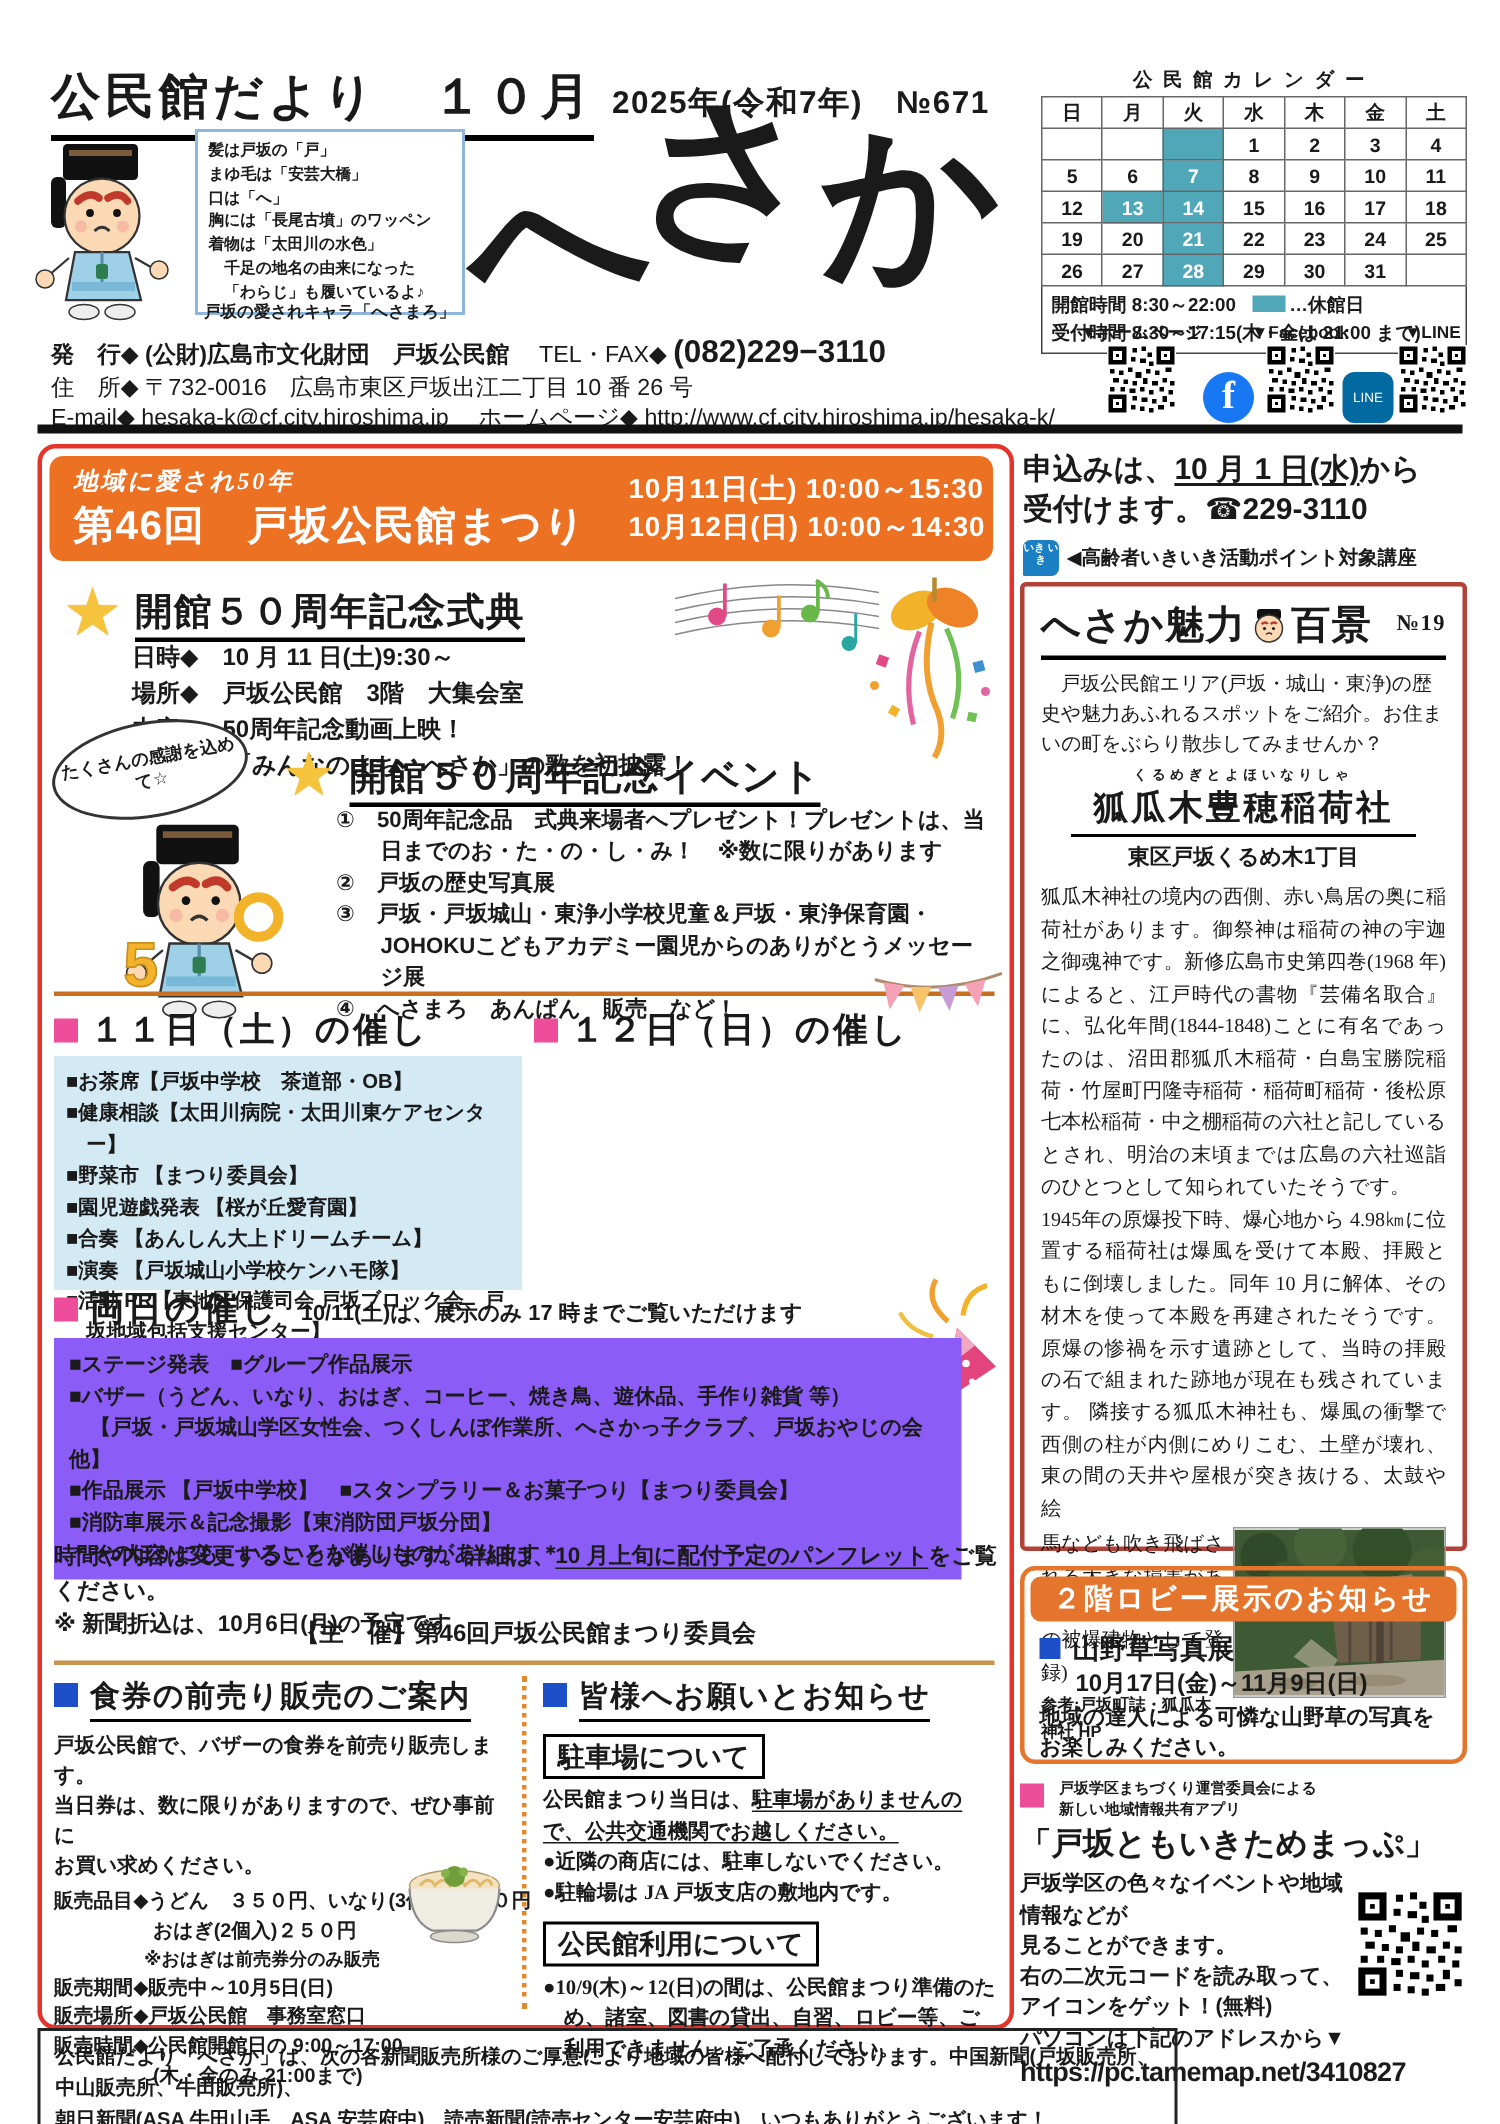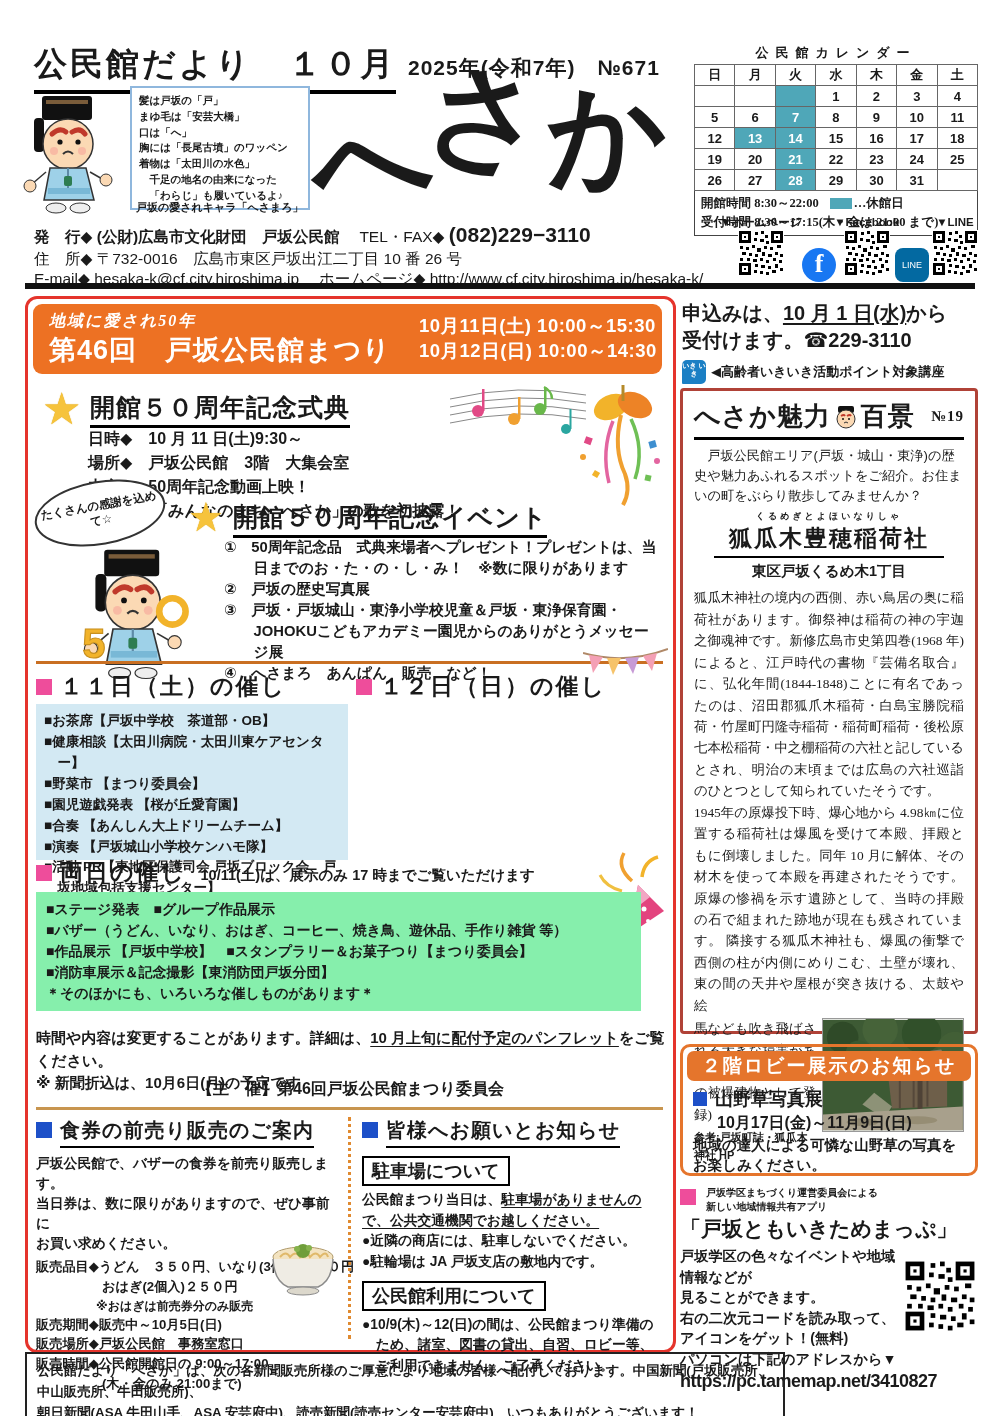--- a/index.html
+++ b/index.html
@@ -24,21 +24,21 @@
   .mascot-caption{left:136px;top:200px;font-size:11px;font-weight:bold;}
   .mascot1{left:20px;top:88px;}
 
   
   .calendar{left:694px;top:44px;width:284px;}
   .cal-title{text-align:center;font-size:13px;font-weight:bold;letter-spacing:7px;margin-bottom:2px;}
   table.cal{border-collapse:collapse;width:100%;border:1.5px solid #444;}
   table.cal th,table.cal td{border:1px solid #666;text-align:center;font-size:13px;font-weight:bold;
       height:20px;padding:0;}
   table.cal td.closed{background:#4fa7b8;color:#fff;}
-  .cal-legend{border:1.5px solid #444;border-top:none;padding:3px 6px;font-size:12.5px;font-weight:bold;line-height:1.5;font-family:Liberation Serif, serif;}
+  .cal-legend{border:1.5px solid #444;border-top:none;padding:3px 6px;font-size:12.5px;font-weight:bold;line-height:1.5;}
   .swatch{display:inline-block;width:22px;height:11px;background:#4fa7b8;vertical-align:middle;margin:0 2px 2px 8px;}
 
   
   .publisher{left:34px;top:221px;width:690px;font-size:15.5px;line-height:1.32;}
   .publisher .tel{font-size:21px;font-weight:bold;}
   .qr-area{left:720px;top:216px;width:258px;display:flex;justify-content:space-between;}
   .qr-col{text-align:center;font-size:11.5px;font-weight:bold;line-height:1.1;}
   .qr{width:46px;height:46px;margin:1px auto 0;}
   .fb-badge{width:34px;height:34px;border-radius:50%;background:#1877f2;color:#fff;font-weight:bold;
             font-size:26px;text-align:center;line-height:32px;position:absolute;left:82px;top:32px;
@@ -65,28 +65,28 @@
            font-weight:bold;transform:rotate(-10deg);background:#fff;}
   .divider1{position:absolute;left:8px;width:627px;height:3px;background:#c96f22;}
   .col-title{font-size:23px;font-weight:900;letter-spacing:2px;}
   .sq{display:inline-block;width:16px;height:16px;vertical-align:-1px;margin-right:8px;}
   .sq.pink{background:#ee4d9b;}
   .sq.blue{background:#1d50c8;}
   .evlist{font-size:13.5px;font-weight:600;line-height:1.55;}
   .evlist div{padding-left:1em;text-indent:-1em;}
   .satbox{position:absolute;left:8px;top:405px;width:296px;height:142px;background:#d3e9f3;padding:7px 8px;}
   .sunbox{position:absolute;left:328px;top:405px;width:292px;height:142px;background:#cfe99b;padding:7px 8px;}
-  .bothbox{position:absolute;left:8px;top:593px;width:585px;background:#86efac;padding:7px 10px;
+  .bothbox{position:absolute;left:8px;top:593px;width:585px;background:#8b5cf6;padding:7px 10px;
            font-size:14px;font-weight:600;line-height:1.5;}
   .notice{position:absolute;left:8px;top:728px;width:630px;font-size:15px;font-weight:600;line-height:1.5;}
   .organizer{position:absolute;left:0;top:780px;width:645px;text-align:center;font-size:16px;font-weight:600;}
   .divider2{position:absolute;left:8px;top:808px;width:627px;height:3px;background:#c8954f;}
   .vdots{position:absolute;left:320px;top:818px;height:222px;border-left:3px dotted #e08a30;}
   .tickets{position:absolute;left:8px;top:818px;width:305px;}
-  .requests{position:absolute;left:334px;top:818px;width:302px;}
+  .requests{position:absolute;left:334px;top:818px;width:302px;font-family:Liberation Serif, serif;}
   .sub-title{font-size:20px;font-weight:900;border-bottom:2.5px solid #000;padding-bottom:2px;display:inline-block;letter-spacing:1px;}
   .tick-body{font-size:13.8px;font-weight:600;line-height:1.45;margin-top:6px;}
   .tick-rows{font-size:13.2px;font-weight:bold;line-height:1.5;margin-top:3px;}
   .boxed-title{display:inline-block;border:2px solid #000;padding:1px 8px;font-size:18px;font-weight:900;margin:8px 0 4px;}
   .req-text{font-size:13.8px;font-weight:600;line-height:1.5;}
 
   
   .apply{left:682px;top:300px;width:296px;font-size:20px;font-weight:900;line-height:1.35;}
   .ikiiki-row{display:flex;align-items:center;gap:5px;margin-top:6px;}
   .ikiiki-badge{width:24px;height:24px;background:#1b7fc4;border-radius:5px 5px 5px 1px;color:#fff;
@@ -452,20 +452,21 @@
       <path d="M34 44 Q18 40 12 28" stroke="#f0c040" stroke-width="3" fill="none"></path>
       <circle cx="8" cy="52" r="3.5" fill="#cddc39"></circle>
         <circle cx="22" cy="64" r="3" fill="#29a6d8"></circle>
       <circle cx="4" cy="74" r="3" fill="#f2b32a"></circle>
         <circle cx="16" cy="84" r="2.5" fill="#e3447e"></circle>
       <path d="M42 90 Q50 108 44 126" stroke="#9aa0a6" stroke-width="2" fill="none"></path>
     </svg>
     <div class="bothbox">
       <div>■ステージ発表　■グループ作品展示</div>
       <div>■バザー（うどん、いなり、おはぎ、コーヒー、焼き鳥、遊休品、手作り雑貨 等）</div>
+      <div>　【戸坂・戸坂城山学区女性会、つくしんぼ作業所、へさかっ子クラブ、 戸坂おやじの会　他】</div>
       <div>■作品展示 【戸坂中学校】　■スタンプラリー＆お菓子つり【まつり委員会】</div>
       <div>■消防車展示＆記念撮影【東消防団戸坂分団】</div>
       <div>＊そのほかにも、いろいろな催しものがあります＊</div>
     </div>
 
     <div class="notice">
       <span>時間や内容は変更することがあります。詳細は、</span><span class="u">10 月上旬に配付予定のパンフレット</span><span>をご覧ください。</span><br>
       <span>※ 新聞折込は、10月6日(月)の予定です</span>
     </div>
     <div class="organizer">【主　催】第46回戸坂公民館まつり委員会</div>

